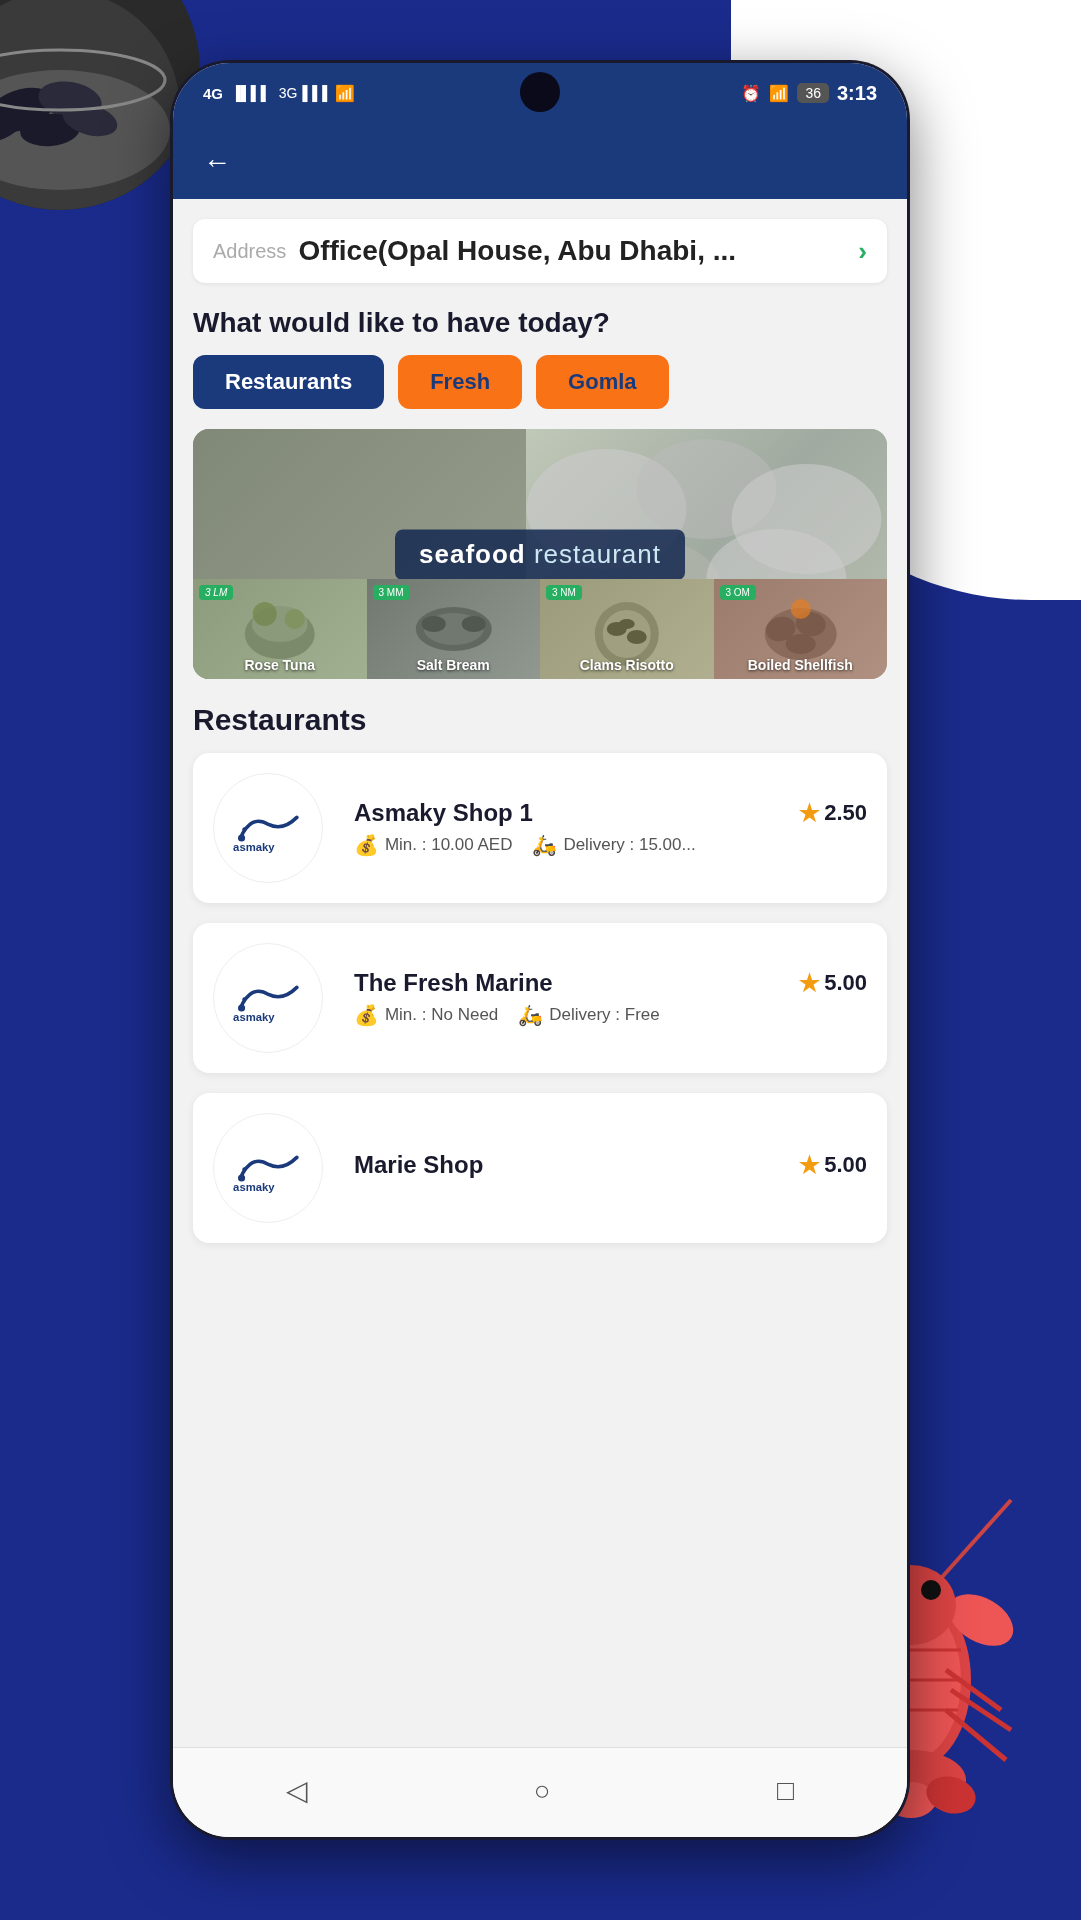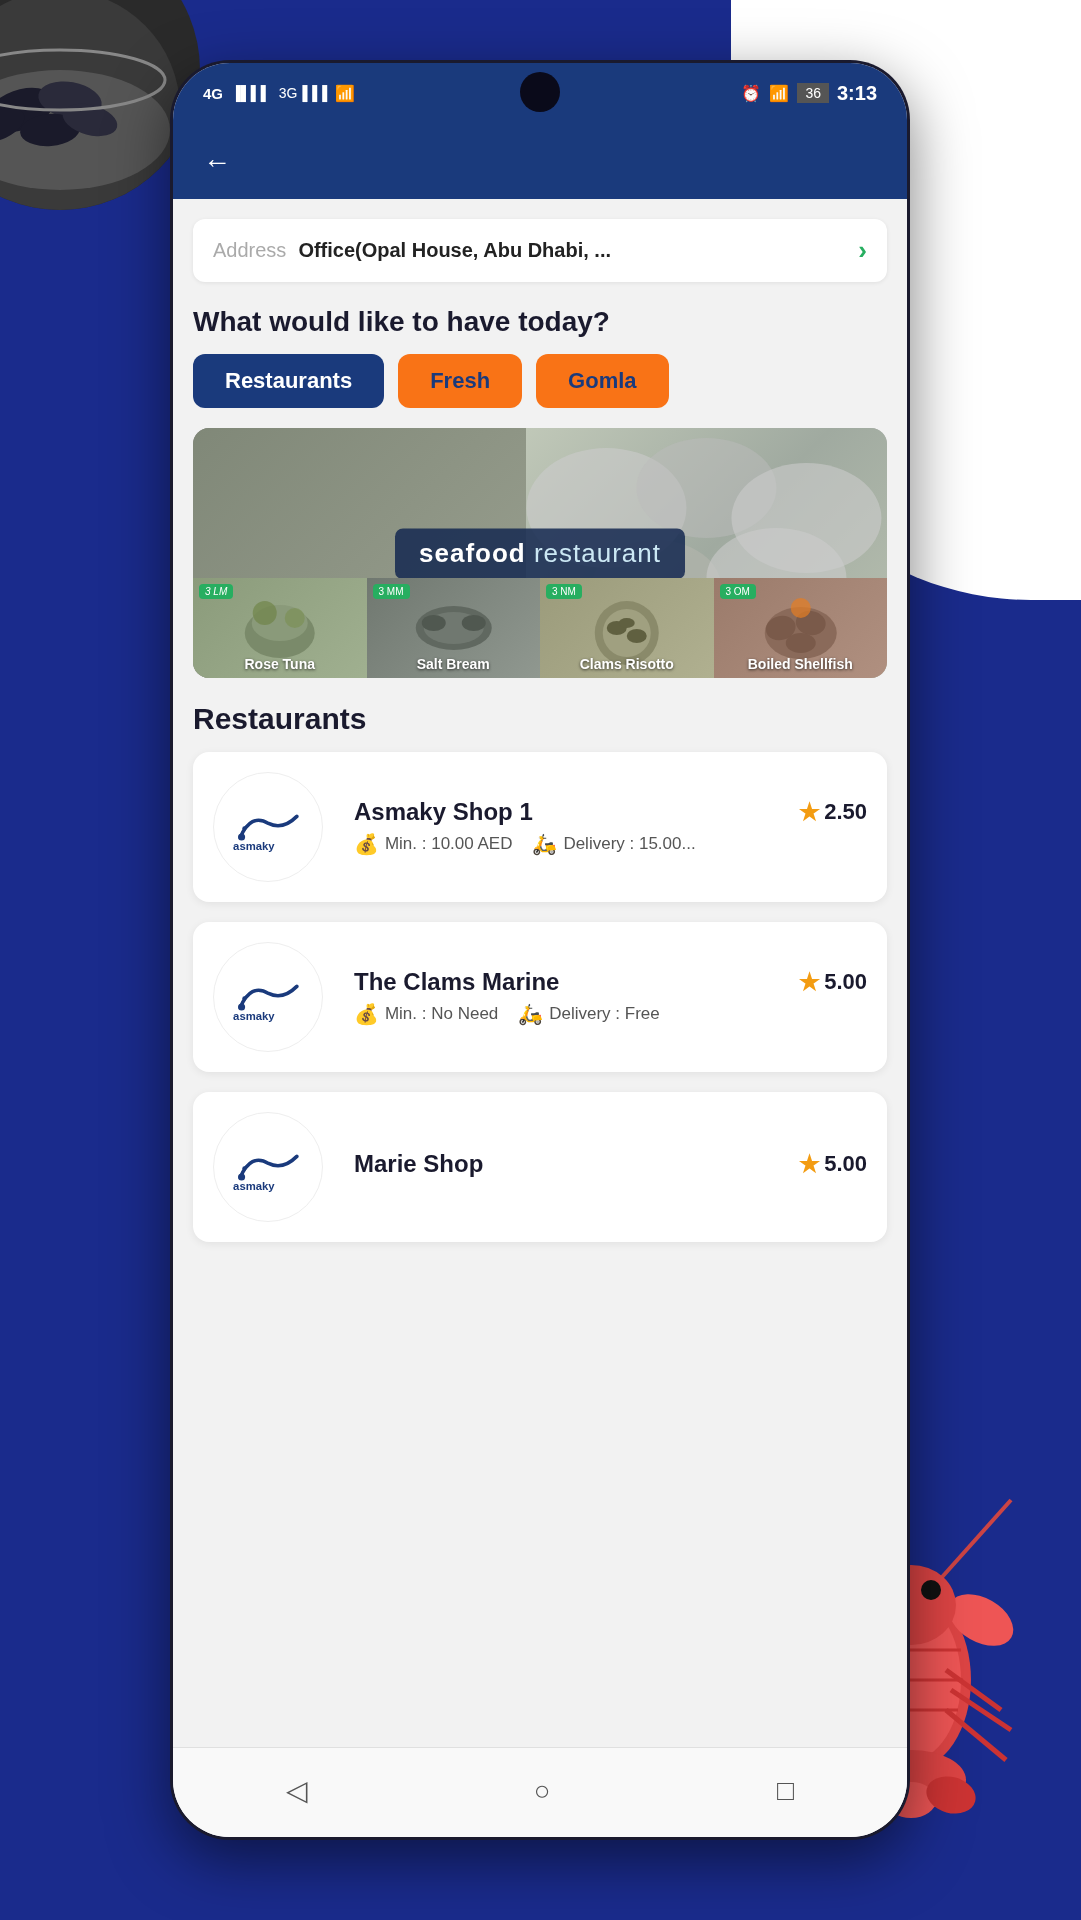--- a/index.html
+++ b/index.html
@@ -112,21 +112,21 @@
       box-shadow: 0 1px 4px rgba(0,0,0,0.08);
     }
 
     .address-label {
       color: #aaa;
       font-size: 20px;
     }
 
     .address-value {
       color: #222;
-      font-size: 20px;
+      font-size: 28px;
       font-weight: 600;
       flex: 1;
       margin-left: 12px;
     }
 
     .address-arrow {
       color: #27ae60;
       font-size: 26px;
       font-weight: bold;
     }
@@ -435,21 +435,21 @@
         <span style="color:white;font-size:14px;">▐▌▌▌</span>
         <span style="color:white;font-size:14px;">3G▐▐▐</span>
         <span style="color:white;font-size:16px;">📶</span>
       </div>
       <div style="position:absolute;top:12px;left:50%;transform:translateX(-50%);">
         <div style="width:40px;height:40px;background:#0a0a1a;border-radius:50%;"></div>
       </div>
       <div class="status-right">
         <span style="color:white;font-size:16px;">⏰</span>
         <span style="color:white;font-size:16px;">📶</span>
-        <span style="color:white;font-size:14px;background:#555;padding:2px 8px;border-radius:0;">36</span>
+        <span style="color:white;font-size:14px;background:#555;padding:2px 8px;border-radius:5px;">36</span>
         <span class="status-time">3:13</span>
       </div>
     </div>
 
     <div class="app-header">
       <span class="back-btn">←</span>
     </div>
 
     <div class="main-scroll">
 
@@ -582,21 +582,21 @@
         <div class="restaurant-logo">
           <svg class="asmaky-svg" viewBox="0 0 120 80" xmlns="http://www.w3.org/2000/svg">
             <path d="M 20 55 Q 35 20 60 35 Q 80 45 100 25" stroke="#1a3a7c" stroke-width="5" fill="none" stroke-linecap="round"></path>
             <circle cx="22" cy="54" r="5" fill="#1a3a7c"></circle>
             <circle cx="26" cy="42" r="3" fill="#1a3a7c"></circle>
             <text x="10" y="72" font-family="Arial" font-weight="bold" font-size="16" fill="#1a3a7c">asmaky</text>
           </svg>
         </div>
         <div class="restaurant-info">
           <div class="restaurant-name-row">
-            <span class="restaurant-name">The Clams Marine</span>
+            <span class="restaurant-name">The Fresh Marine</span>
             <span class="rating">
               <span class="star-icon">★</span>
               <span>5.00</span>
             </span>
           </div>
           <div class="restaurant-meta">
             <span class="meta-item">
               <span class="meta-icon">💰</span>
               <span>Min. : No Need</span>
             </span>

